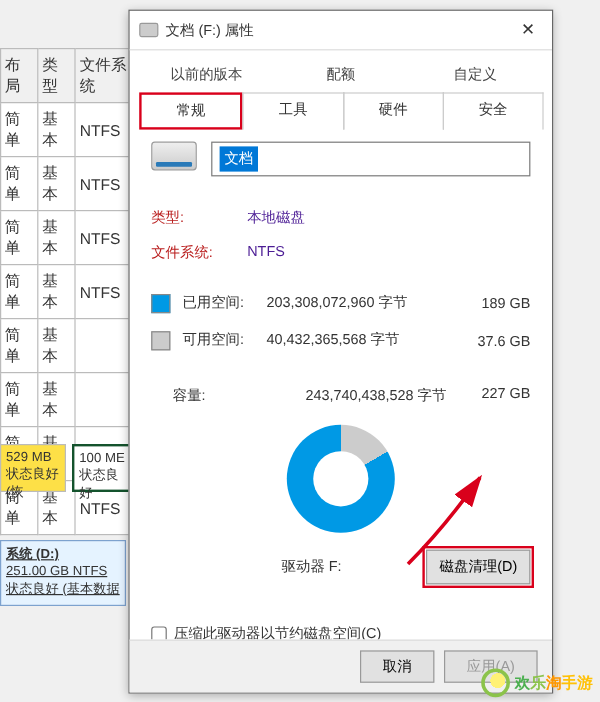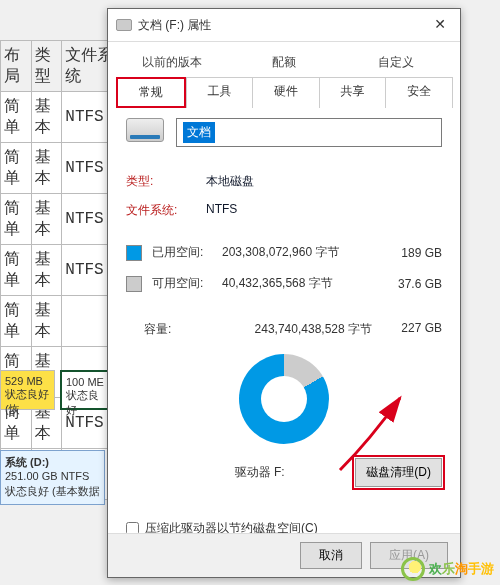--- a/index.html
+++ b/index.html
@@ -1,26 +1,26 @@
 <!DOCTYPE html>
 <html><head>
 <meta charset="utf-8">
 <style>
   * { box-sizing: border-box; margin: 0; padding: 0; font-family: "Microsoft YaHei", "Segoe UI", sans-serif; }
   body { width: 500px; height: 585px; background: #f0f0f0; position: relative; overflow: hidden; font-size: 12px; color: #333; }
 
   
   .bg-table { position: absolute; left: 0; top: 40px; width: 120px; border-collapse: collapse; background: #fff; }
-  .bg-table th, .bg-table td { border: 1px solid #bbb; padding: 4px 3px; font-size: 16px; text-align: left; font-weight: normal; font-family: Liberation Mono, monospace; }
+  .bg-table th, .bg-table td { border: 1px solid #bbb; padding: 4px 3px; font-size: 13px; text-align: left; font-weight: normal; }
   .bg-table th { background: #f0f0f0; }
 
   .bg-block1 { position: absolute; left: 0; top: 370px; width: 55px; height: 40px; background: #fde047; border: 1px solid #bbb; padding: 4px; font-size: 11px; }
   .bg-block2 { position: absolute; left: 60px; top: 370px; width: 50px; height: 40px; background: #fff; border: 2px solid #14532d; padding: 4px; font-size: 11px; }
 
-  .bg-block3 { position: absolute; left: 0; top: 450px; width: 105px; height: 55px; background: #e5f3ff; border: 1px solid #7da2ce; padding: 4px; font-size: 11px; line-height: 1.3; }
+  .bg-block3 { position: absolute; left: 0; top: 450px; width: 105px; height: 55px; background: #e5f3ff; border: 1px solid #7da2ce; padding: 4px; font-size: 11px; line-height: 1.3; text-decoration: underline; }
   .bg-block3 .title { font-weight: bold; }
   .bg-block4 { position: absolute; left: 110px; top: 455px; width: 20px; height: 50px; background:#fff; border:1px solid #bbb; padding:4px; font-size:11px; overflow:hidden;}
 
   
   .dialog { position: absolute; left: 107px; top: 8px; width: 354px; height: 570px; background: #fff; border: 1px solid #666; box-shadow: 0 2px 8px rgba(0,0,0,0.3); display:flex; flex-direction:column;}
   .titlebar { display: flex; align-items: center; padding: 6px 8px; border-bottom: 1px solid #ddd; }
   .titlebar-icon { width: 16px; height: 12px; background: #ccc; border: 1px solid #999; border-radius: 2px; margin-right: 6px; }
   .titlebar-title { flex: 1; font-size: 12px; }
   .titlebar-close { width: 24px; height: 20px; text-align: center; line-height: 18px; font-size: 14px; cursor: default; }
 
@@ -36,21 +36,21 @@
   .drive-row { display:flex; gap:12px; margin-bottom:4px;}
   .drive-icon { width: 38px; height: 24px; background: linear-gradient(#eee,#ccc); border:1px solid #999; border-radius:3px; position:relative;}
   .drive-icon::after{content:""; position:absolute; bottom:2px; left:3px; right:3px; height:4px; background:#2a7ab8; border-radius:1px;}
   .drive-name-input { flex:1; padding: 3px 6px; border:1px solid #7a7a7a; font-size:12px; background:#fff; color:#000; }
   .drive-name-input::selection { background:#0078d7; color:#fff; }
   .selected-text { background:#0078d7; color:#fff; padding: 2px 4px; display:inline-block;}
 
   .hr { height:1px; background:#ccc; margin: 2px 0;}
   .info-row { display:flex; font-size:12px; padding: 2px 0; }
   .info-label { width: 80px; color:#b91c1c; }
-  .info-value { flex:1; color:#0f172a; }
+  .info-value { flex:1; color:#4c1d95; }
 
   .usage-row { display:flex; align-items:center; gap:10px; padding: 3px 0; font-size:12px;}
   .swatch { width:16px; height:16px; border:1px solid #888; }
   .swatch.used { background:#0099e5; }
   .swatch.free { background:#ccc; }
   .u-label { width: 60px; }
   .u-bytes { flex:1; text-align:left; padding-right:10px;}
   .u-gb { width:60px; text-align:right; }
 
   .capacity-row { display:flex; font-size:12px; padding: 6px 0 2px 18px;}
@@ -166,21 +166,20 @@
   <div class="tabs">
     <div class="tabs-row">
       <div class="tab inactive-row1">以前的版本</div>
       <div class="tab inactive-row1">配额</div>
       <div class="tab inactive-row1">自定义</div>
     </div>
     <div class="tabs-row">
       <div class="tab active">常规</div>
       <div class="tab inactive-row2">工具</div>
       <div class="tab inactive-row2">硬件</div>
-      <div class="tab inactive-row2">共享</div>
       <div class="tab inactive-row2">安全</div>
     </div>
   </div>
 
   <div class="content">
     <div class="drive-row">
       <span class="drive-icon"></span>
       <div class="drive-name-input"><span class="selected-text">文档</span></div>
     </div>
     <div class="hr"></div>

